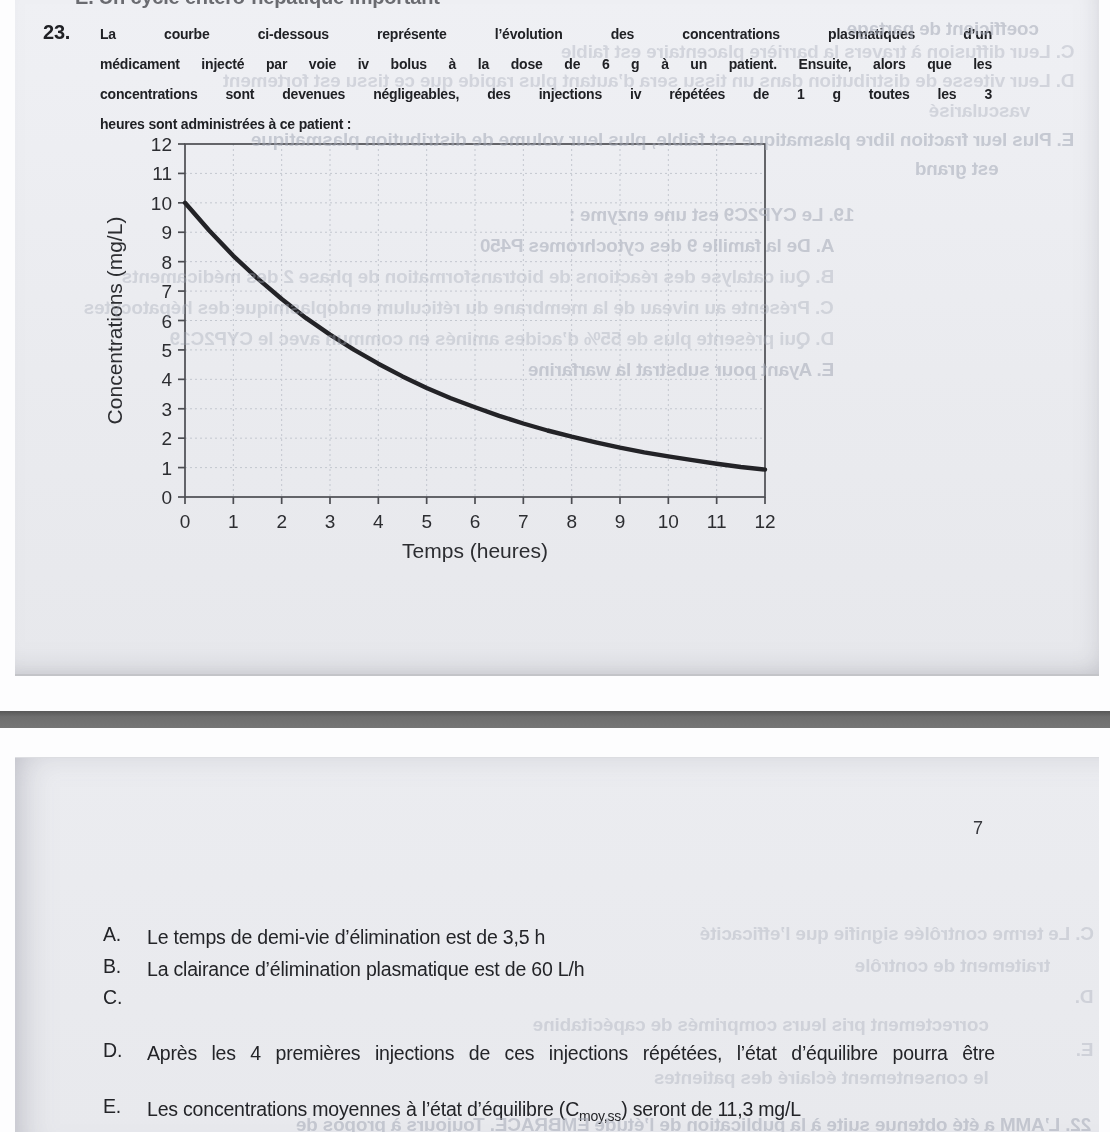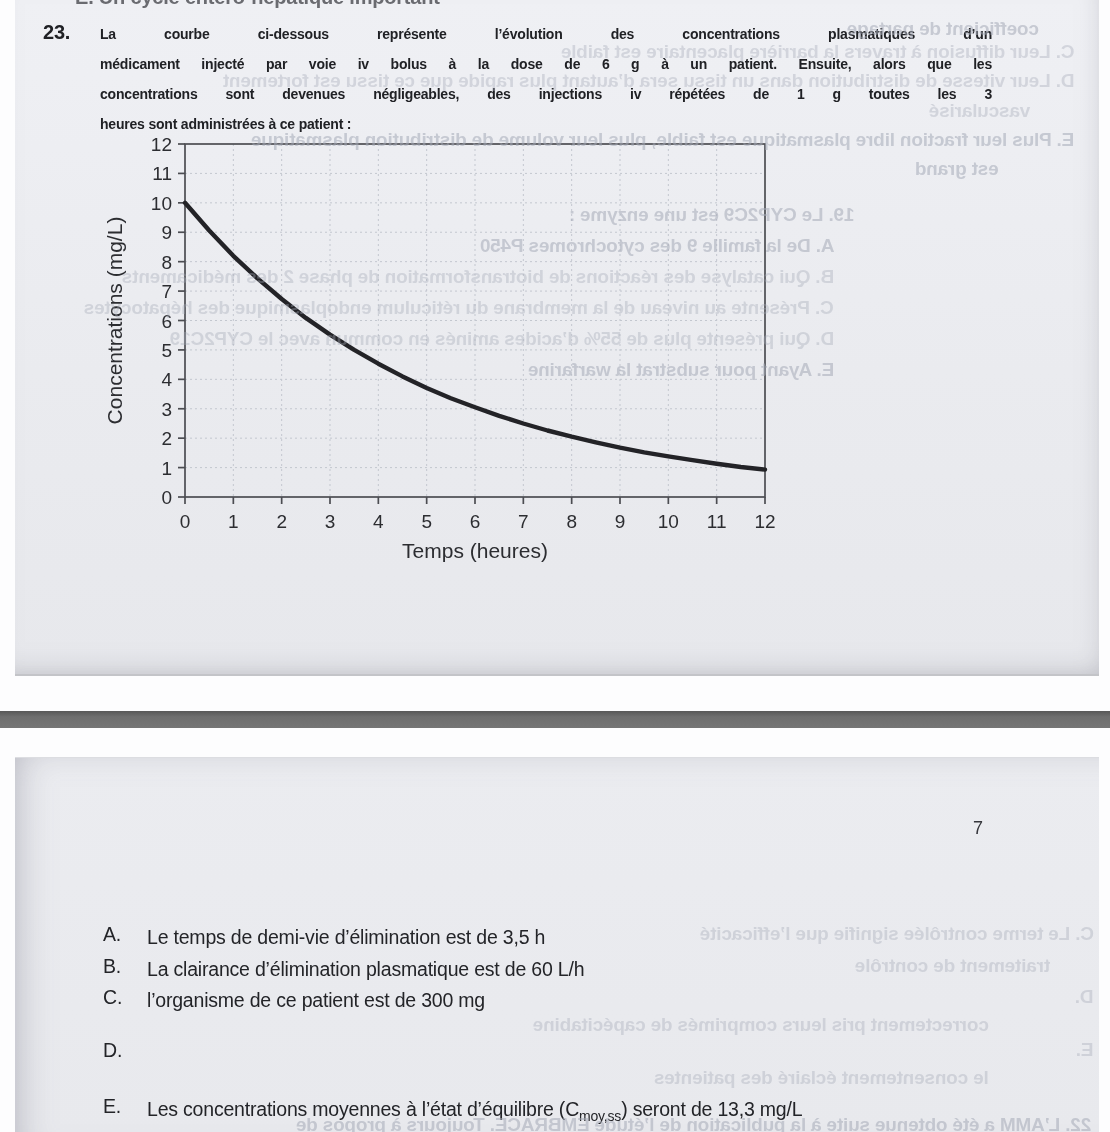--- a/index.html
+++ b/index.html
@@ -169,34 +169,34 @@
     <div class="opt" style="top:197px">
       <span class="letter">B.</span>
       <div class="otext">
           <div class="oline">La clairance d’élimination plasmatique est de 60 L/h</div>
         </div>
     </div>
 
     <div class="opt" style="top:228px">
       <span class="letter">C.</span>
       <div class="otext">
-        <div class="oline">l’organisme de ce patient est de 300 mg</div>
       </div>
     </div>
 
     <div class="opt" style="top:281px">
       <span class="letter">D.</span>
       <div class="otext">
+        <div class="oline just">Après les 4 premières injections de ces injections répétées, l’état d’équilibre pourra être</div>
       </div>
     </div>
 
     <div class="opt" style="top:337px">
       <span class="letter">E.</span>
       <div class="otext">
-          <div class="oline"><span>Les concentrations moyennes à l’état d’équilibre (C</span><span class="sub">moy,ss</span><span>) seront de 13,3 mg/L</span></div>
+          <div class="oline"><span>Les concentrations moyennes à l’état d’équilibre (C</span><span class="sub">moy,ss</span><span>) seront de 11,3 mg/L</span></div>
         </div>
     </div>
 
     <div class="bleed dim" style="right:5px;top:165px"><span>C.  Le terme contrôlée signifie que l’efficacité</span></div>
     <div class="bleed dim" style="right:49px;top:197px"><span>traitement de contrôle</span></div>
     <div class="bleed dim" style="right:5px;top:228px"><span>D.</span></div>
     <div class="bleed dim" style="right:110px;top:256px"><span>correctement pris leurs comprimés de capécitabine</span></div>
     <div class="bleed dim" style="right:5px;top:281px"><span>E.</span></div>
     <div class="bleed dim" style="right:110px;top:309px"><span>le consentement éclairé des patientes</span></div>
     <div class="bleed" style="right:8px;top:356px"><span>22. L’AMM a été obtenue suite à la publication de l’étude EMBRACE. Toujours à propos de</span></div>

